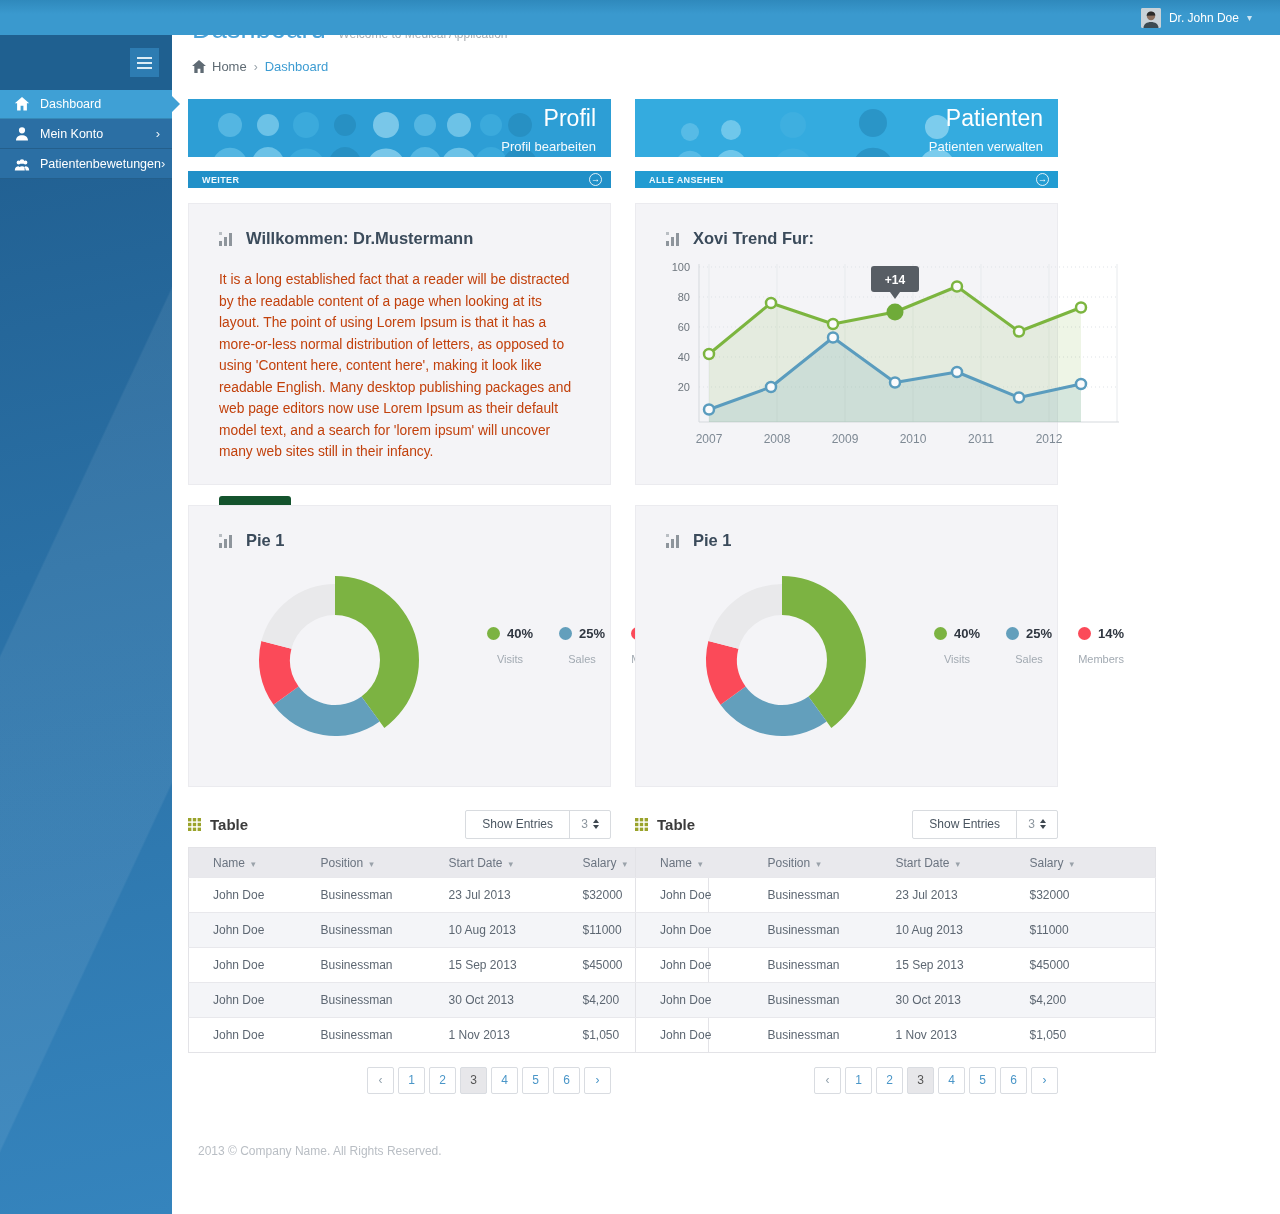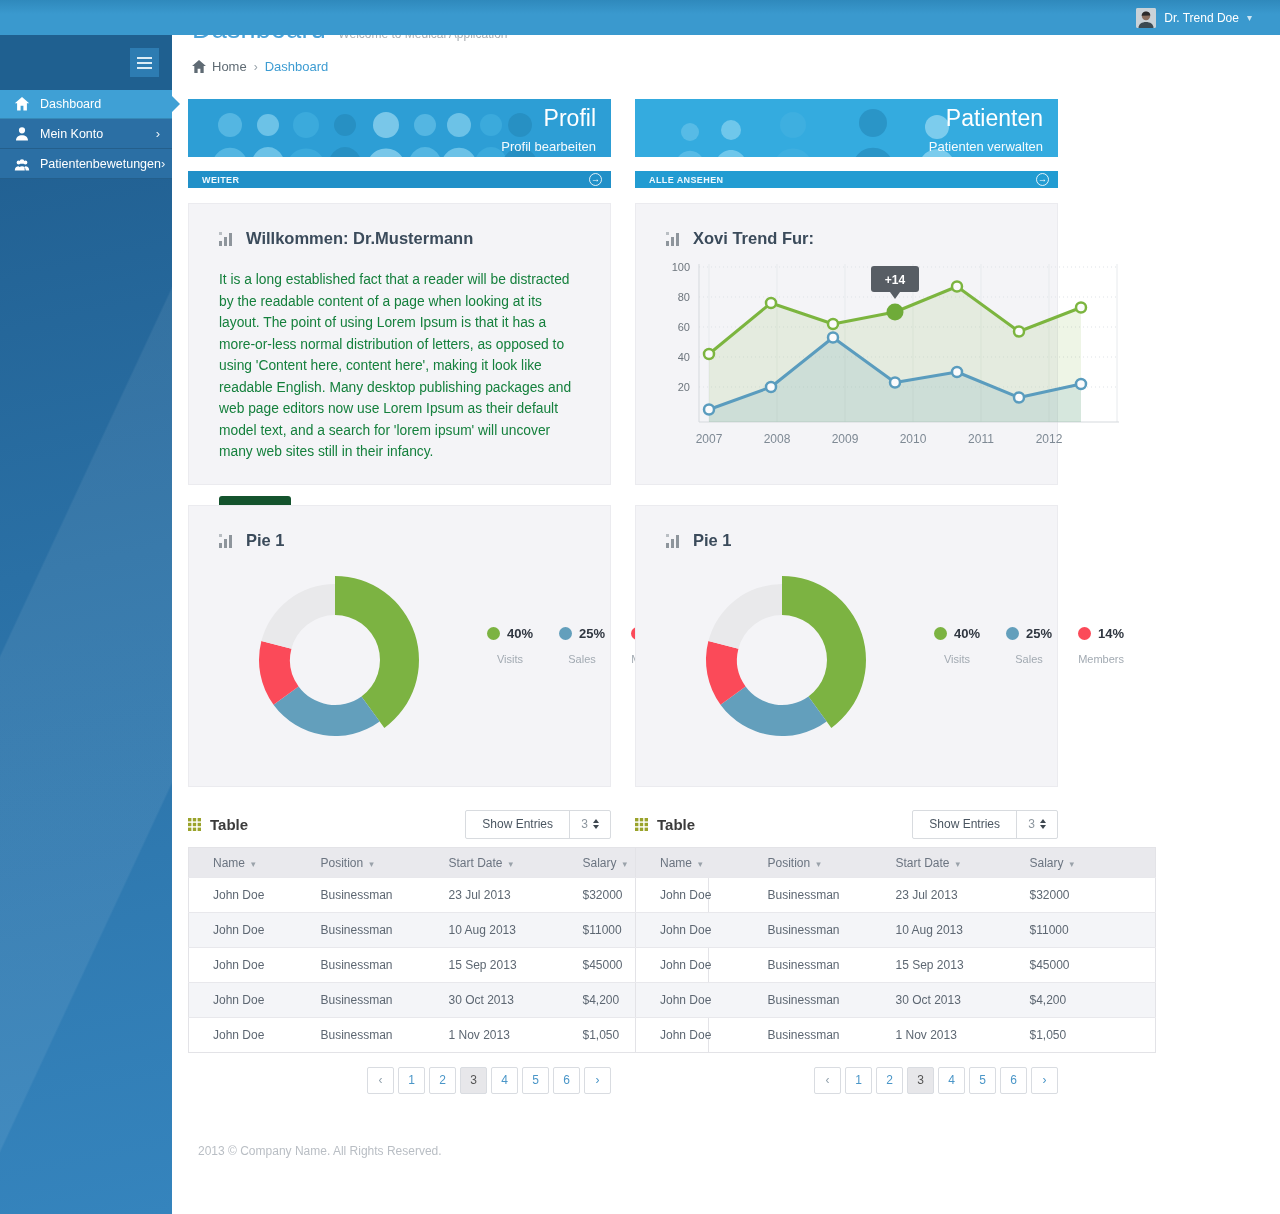--- a/index.html
+++ b/index.html
@@ -57,21 +57,21 @@
   .banner-action { color:#eef8fd; font-size:9px; font-weight:bold; letter-spacing:.4px; cursor:pointer; }
   .banner-arrow { width:13px; height:13px; border:1px solid rgba(255,255,255,.85); border-radius:50%;
     color:#fff; font-size:9px; line-height:11px; text-align:center; cursor:pointer; }
   
   .row-panels { margin-top:15px; }
   .row-pies { margin-top:20px; }
   .panel { background:#f4f4f7; border:1px solid #ebebef; height:282px; padding:25px 30px; }
   .panel-title-row { display:flex; align-items:center; gap:12px; }
   .panel-icon svg { display:block; width:15px; height:14px; }
   .panel-title { font-size:16.5px; font-weight:bold; color:#3b4b5b; }
-  .welcome-body { margin-top:21px; font-size:13.8px; line-height:1.56; color:#15803d; }
+  .welcome-body { margin-top:21px; font-size:13.8px; line-height:1.56; color:#c2410c; }
   .green-btn { margin-top:33px; display:inline-block; border:none; border-radius:3px;
     padding:7px 17px; font-size:13px; color:#f0f9f0; cursor:pointer; font-family:inherit; }
   
   .trend-svg { display:block; margin:4px 0 0 -12px; }
   
   .pie-wrap { display:flex; align-items:center; margin-top:8px; }
   .pie-svg { display:block; width:180px; height:180px; margin:12px 0 0 26px; flex:none; }
   .pie-legend { display:flex; gap:26px; margin-left:62px; margin-top:-18px; }
   .legend-item { text-align:center; }
   .legend-top { display:flex; align-items:center; gap:7px; }
@@ -111,21 +111,21 @@
 <div class="topbar">
   <div class="user-chip">
     <span class="avatar">
       <svg width="20" height="20" viewBox="0 0 20 20">
         <rect width="20" height="20" fill="#c9d2d8"></rect>
         <circle cx="10" cy="8" r="4.2" fill="#8a6f5f"></circle>
         <path d="M10 3.4 a4.4 4.4 0 0 1 4.4 4 l-8.8 .4 a4.6 4.6 0 0 1 4.4 -4.4Z" fill="#2b2b2b"></path>
         <path d="M2.5 20 c0-4 3.4-6 7.5-6 s7.5 2 7.5 6Z" fill="#3c4a52"></path>
       </svg>
     </span>
-    <span class="user-name">Dr. Trend Doe</span>
+    <span class="user-name">Dr. John Doe</span>
     <span class="user-caret">▾</span>
   </div>
 </div>
 
 <div class="sidebar">
   <div class="sidebar-top">
     <div class="hamburger">
       <span></span>
         <span></span>
         <span></span>

